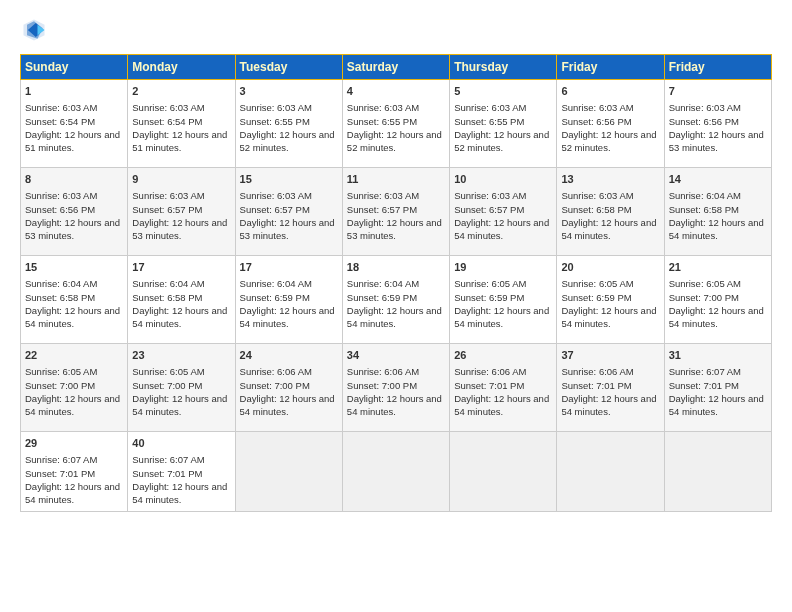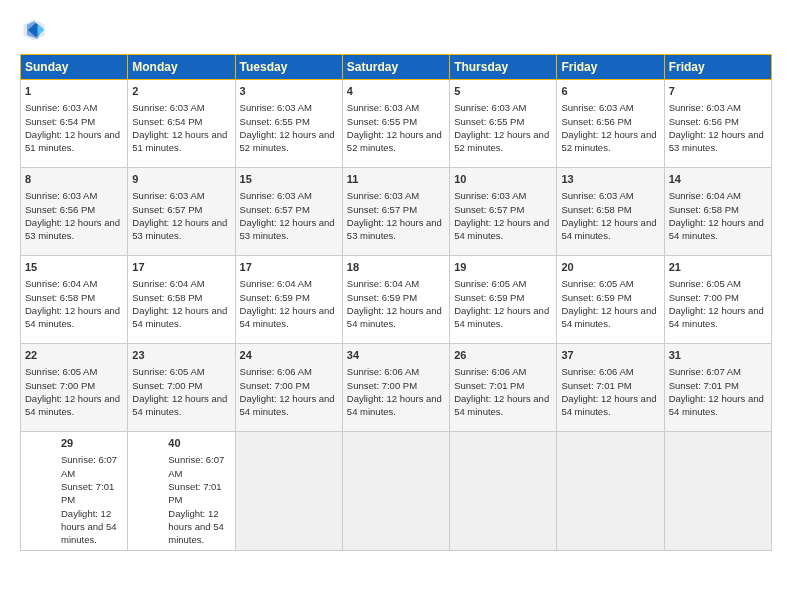--- a/index.html
+++ b/index.html
@@ -84,21 +84,20 @@
       background: #f0f0f0;
     }
     .day-num {
       font-size: 11px;
       font-weight: bold;
       display: block;
       margin-bottom: 2px;
     }
     .last-row td {
       height: 70px;
-      padding-left: 40px;
     }
   </style>
 </head>
 <body>
 
 <div class="page">
   <div class="header">
     <div class="logo">
       <svg class="logo-icon" viewBox="0 0 32 32">
         <polygon points="16,4 28,10 28,22 16,28 4,22 4,10" fill="#1565c0" opacity="0.15"></polygon>

